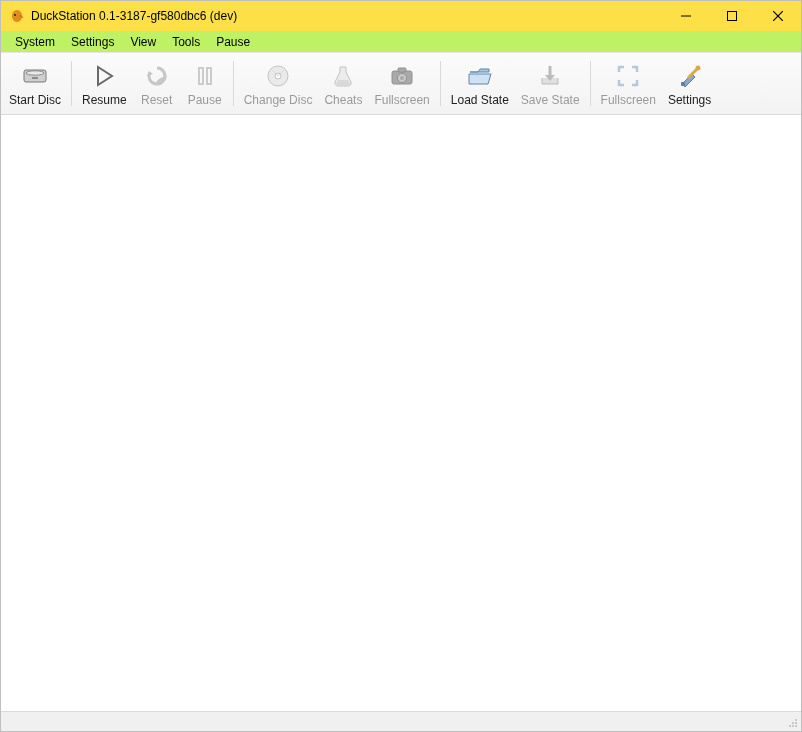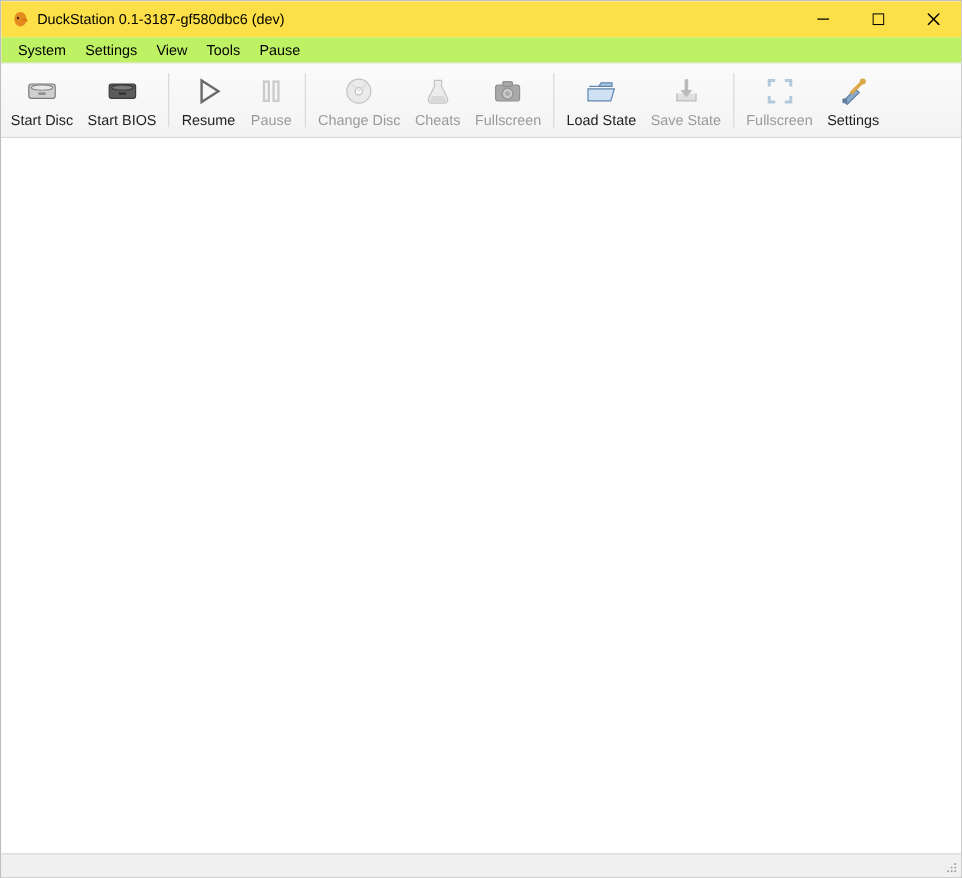--- a/index.html
+++ b/index.html
@@ -162,42 +162,43 @@
     <span class="ticon">
       <svg width="28" height="28" viewBox="0 0 28 28">
         <rect x="3" y="8" width="22" height="12" rx="2" fill="#cfcfcf" stroke="#7a7a7a"></rect>
         <ellipse cx="14" cy="11" rx="9" ry="2.2" fill="#e8e8e8" stroke="#8a8a8a"></ellipse>
         <rect x="11" y="15" width="6" height="2" fill="#888"></rect>
       </svg>
     </span>
     <span class="tlabel">Start Disc</span>
   </div>
 
+
+  <div class="toolsep"></div>
+
   <div class="toolbtn">
     <span class="ticon">
       <svg width="28" height="28" viewBox="0 0 28 28">
-        <rect x="3" y="8" width="22" height="12" rx="2" fill="#5b5b5b" stroke="#3a3a3a"></rect>
-        <ellipse cx="14" cy="11" rx="9" ry="2.2" fill="#7a7a7a" stroke="#3a3a3a"></ellipse>
-        <rect x="11" y="15" width="6" height="2" fill="#333"></rect>
-      </svg>
-    </span>
-    <span class="tlabel">Start BIOS</span>
-  </div>
-
-  <div class="toolsep"></div>
-
-  <div class="toolbtn">
-    <span class="ticon">
-      <svg width="28" height="28" viewBox="0 0 28 28">
         <polygon points="8,5 22,14 8,23" fill="none" stroke="#6a6a6a" stroke-width="2"></polygon>
       </svg>
     </span>
     <span class="tlabel">Resume</span>
   </div>
 
+  <div class="toolbtn disabled">
+    <span class="ticon">
+      <svg width="28" height="28" viewBox="0 0 28 28">
+        <path d="M14 6 a8 8 0 1 1 -7.5 5" fill="none" stroke="#b6b6b6" stroke-width="3"></path>
+        <polygon points="6,9 10,12 4,14" fill="#b6b6b6"></polygon>
+        <path d="M14 22 a8 8 0 0 1 7.5 -5" fill="none" stroke="#b6b6b6" stroke-width="3"></path>
+        <polygon points="22,19 18,16 24,14" fill="#b6b6b6"></polygon>
+      </svg>
+    </span>
+    <span class="tlabel">Reset</span>
+  </div>
 
   <div class="toolbtn disabled">
     <span class="ticon">
       <svg width="28" height="28" viewBox="0 0 28 28">
         <rect x="8" y="6" width="4" height="16" fill="none" stroke="#bdbdbd" stroke-width="2"></rect>
         <rect x="16" y="6" width="4" height="16" fill="none" stroke="#bdbdbd" stroke-width="2"></rect>
       </svg>
     </span>
     <span class="tlabel">Pause</span>
   </div>

